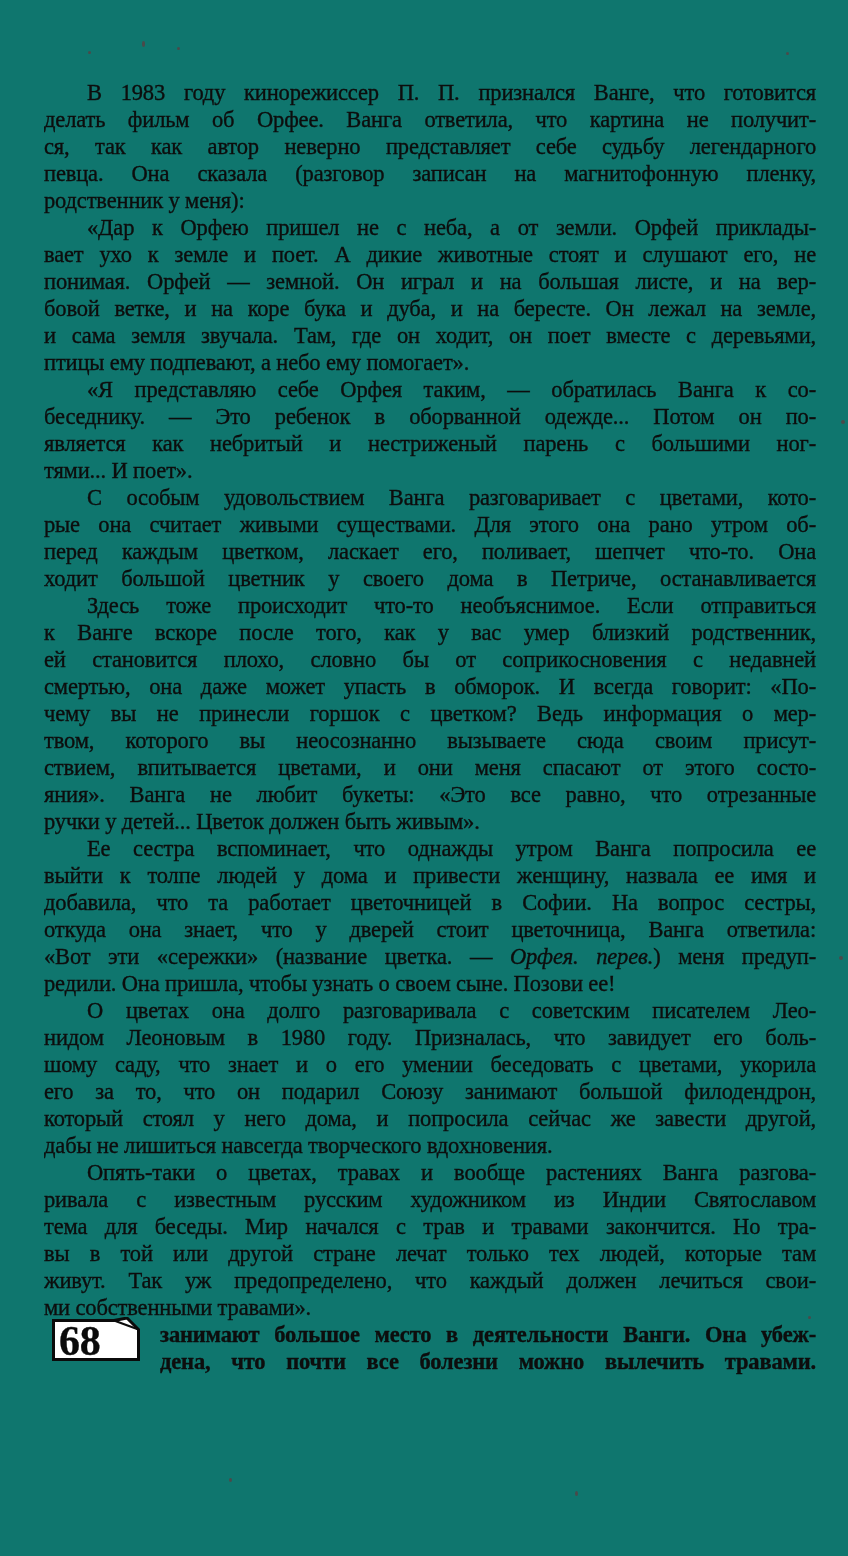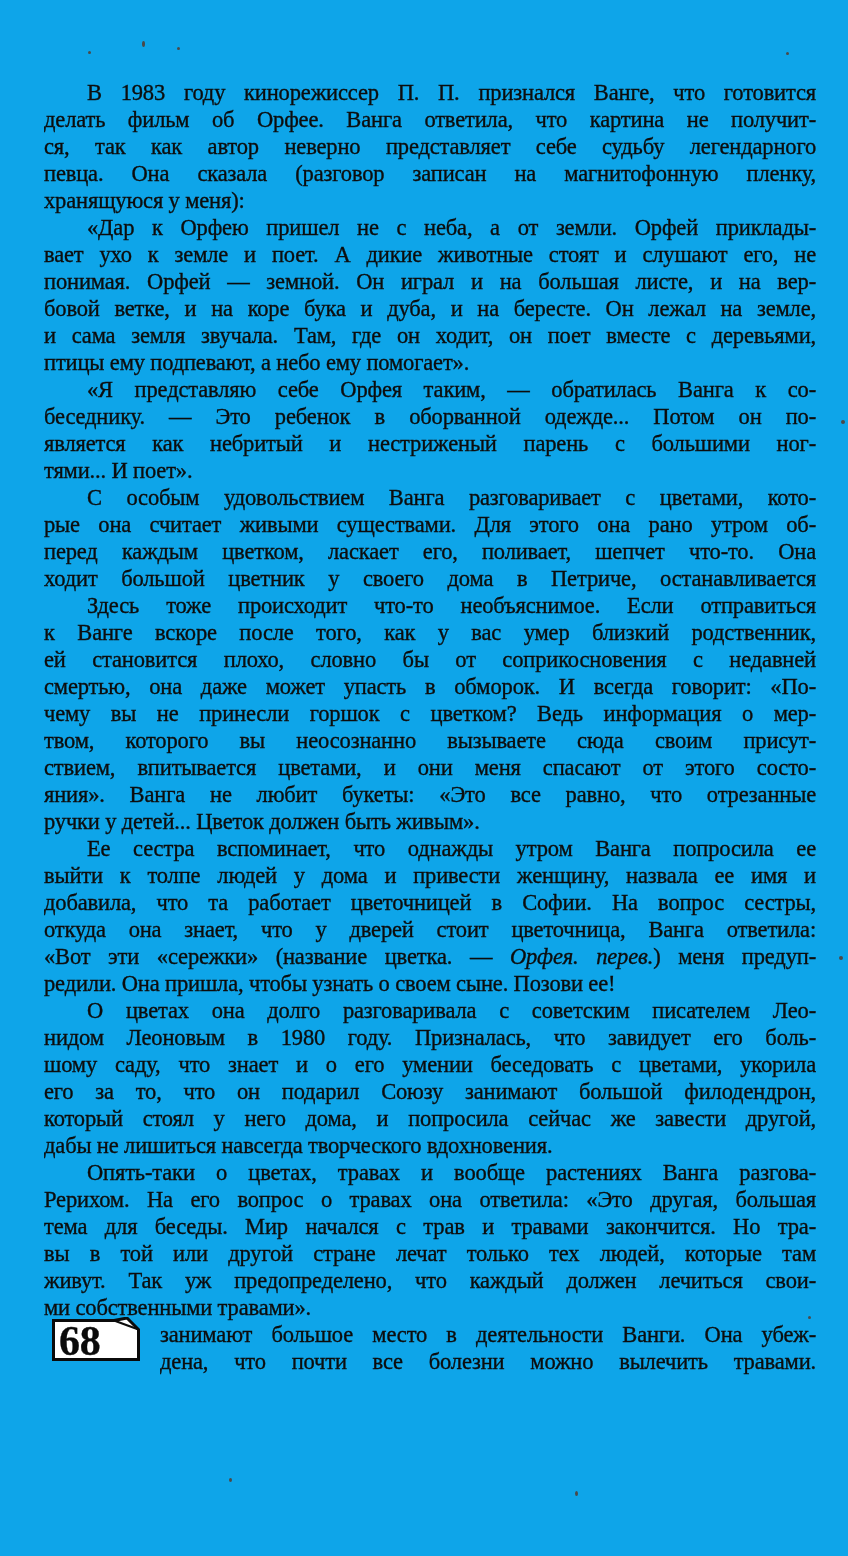--- a/index.html
+++ b/index.html
@@ -1,19 +1,19 @@
 <!DOCTYPE html>
 <html lang="ru"><head>
 <meta charset="utf-8">
 <style>
   html,body{margin:0;padding:0;background:#ffffff;}
   .page{
     position:relative;
     width:848px;height:1556px;
-    background:#0ea5e9;
+    background:#0f766e;
     overflow:hidden;
     font-family:"Liberation Serif","DejaVu Serif",serif;
   }
   .text-block{
     position:absolute;
     left:44px;top:79px;width:772px;
     font-size:22.5px;
     line-height:27px;
     letter-spacing:-0.15px;
     color:#0d0d0d;
@@ -36,37 +36,37 @@
     width:92px;height:46px;
     margin:-4px 18px 0 6px;
   }
   .pagebox svg{position:absolute;left:0;top:0;}
   .pagenum{
     position:absolute;left:9px;top:3px;
     font-size:42px;line-height:42px;
     font-weight:bold;
     color:#0a0a0a;
   }
-  .wrapped{flex:1;min-width:0;}
+  .wrapped{flex:1;min-width:0;font-weight:bold;}
   .speck{position:absolute;background:#4a4a4a;border-radius:50%;}
 </style>
 </head>
 <body>
 
 <div class="page">
 
   <div class="text-block">
 
     <div id="paragraphs">
         <div class="para">
           <div class="line first">В 1983 году кинорежиссер П. П. признался Ванге, что готовится</div>
           <div class="line">делать фильм об Орфее. Ванга ответила, что картина не получит-</div>
           <div class="line">ся, так как автор неверно представляет себе судьбу легендарного</div>
           <div class="line">певца. Она сказала (разговор записан на магнитофонную пленку,</div>
-          <div class="line last">хранящуюся у меня):</div>
+          <div class="line last">родственник у меня):</div>
         </div>
         <div class="para">
           <div class="line first">«Дар к Орфею пришел не с неба, а от земли. Орфей приклады-</div>
           <div class="line">вает ухо к земле и поет. А дикие животные стоят и слушают его, не</div>
           <div class="line">понимая. Орфей — земной. Он играл и на большая листе, и на вер-</div>
           <div class="line">бовой ветке, и на коре бука и дуба, и на бересте. Он лежал на земле,</div>
           <div class="line">и сама земля звучала. Там, где он ходит, он поет вместе с деревьями,</div>
           <div class="line last">птицы ему подпевают, а небо ему помогает».</div>
         </div>
         <div class="para">
@@ -103,21 +103,21 @@
         <div class="para">
           <div class="line first">О цветах она долго разговаривала с советским писателем Лео-</div>
           <div class="line">нидом Леоновым в 1980 году. Призналась, что завидует его боль-</div>
           <div class="line">шому саду, что знает и о его умении беседовать с цветами, укорила</div>
           <div class="line">его за то, что он подарил Союзу занимают большой филодендрон,</div>
           <div class="line">который стоял у него дома, и попросила сейчас же завести другой,</div>
           <div class="line last">дабы не лишиться навсегда творческого вдохновения.</div>
         </div>
         <div class="para">
           <div class="line first">Опять-таки о цветах, травах и вообще растениях Ванга разгова-</div>
-          <div class="line">Рерихом. На его вопрос о травах она ответила: «Это другая, большая</div>
+          <div class="line">ривала с известным русским художником из Индии Святославом</div>
           <div class="line">тема для беседы. Мир начался с трав и травами закончится. Но тра-</div>
           <div class="line">вы в той или другой стране лечат только тех людей, которые там</div>
           <div class="line">живут. Так уж предопределено, что каждый должен лечиться свои-</div>
           <div class="line last">ми собственными травами».</div>
         </div>
       </div>
 
 
     <div class="footer-row">
       <div class="pagebox">

